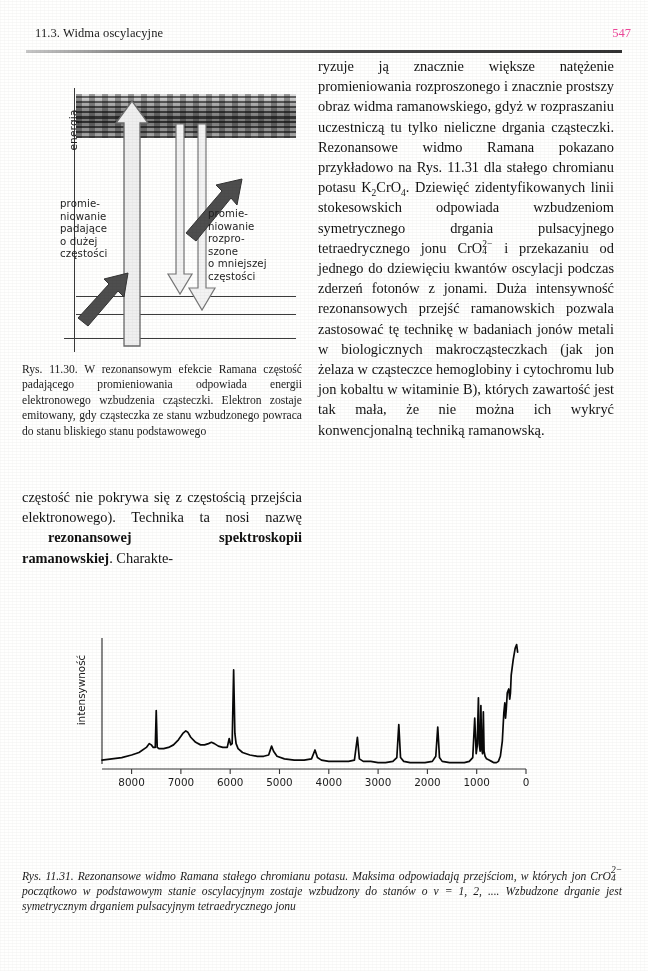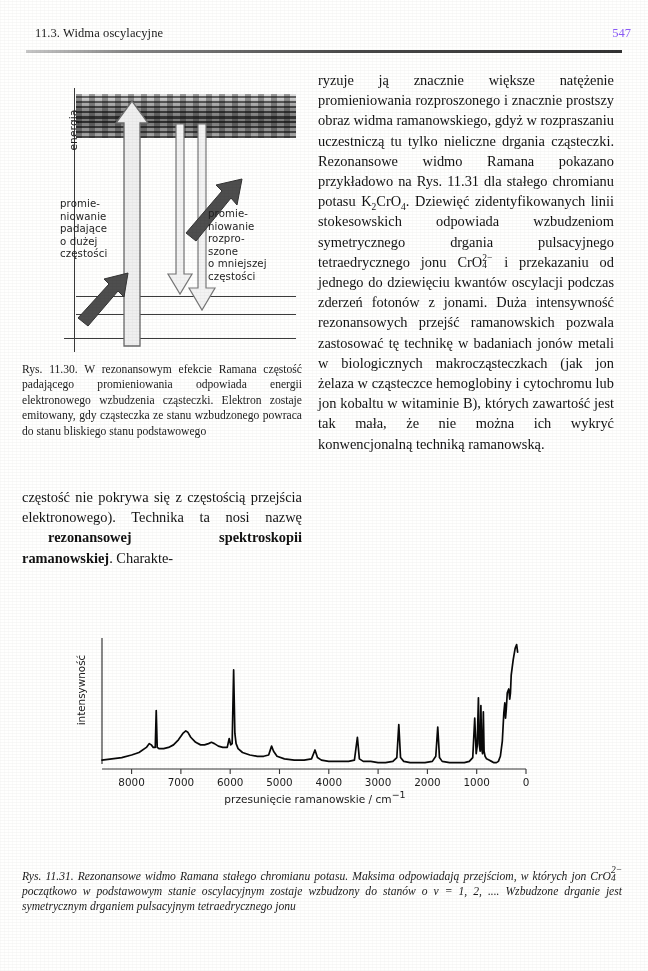--- a/index.html
+++ b/index.html
@@ -43,35 +43,35 @@
     justify-content: space-between;
     margin-left: 9px;
   }
   .header-title {
     font-size: 12.5px;
     letter-spacing: .1px;
     color: #1d1d1d;
   }
   .header-page {
     font-size: 12.5px;
-    color: #8b5cf6;
+    color: #ec4899;
   }
   .header-rule {
     position: absolute;
     left: 26px;
     top: 50px;
     width: 596px;
     height: 3px;
     background: linear-gradient(90deg,#bdbdbd 0%, #6e6e6e 18%, #2a2a2a 55%, #111 100%);
     opacity: .85;
   }
   .col-right {
     position: absolute;
     left: 318px;
-    top: 70px;
+    top: 56px;
     width: 296px;
   }
   .body-text {
     font-size: 14.4px;
     line-height: 20.2px;
     text-align: justify;
     text-justify: inter-word;
     color: #151515;
     hyphens: manual;
   }
@@ -313,20 +313,19 @@
         <line x1="367.3953488372093" y1="133" x2="367.3953488372093" y2="138" stroke="#3a3a3a" stroke-width="1.1"></line>
         <text x="367.3953488372093" y="150" text-anchor="middle" class="tick-text">2000</text>
         <line x1="416.69767441860466" y1="133" x2="416.69767441860466" y2="138" stroke="#3a3a3a" stroke-width="1.1"></line>
         <text x="416.69767441860466" y="150" text-anchor="middle" class="tick-text">1000</text>
         <line x1="466" y1="133" x2="466" y2="138" stroke="#3a3a3a" stroke-width="1.1"></line>
         <text x="466" y="150" text-anchor="middle" class="tick-text">0</text>
       </g>
     <path id="spectrum-path" fill="none" stroke="#0b0b0b" stroke-width="1.7" stroke-linejoin="round" stroke-linecap="round" d="M42.00,124.11 L51.86,122.84 L61.72,121.57 L71.58,119.03 L78.98,116.49 L86.37,111.41 L89.33,107.60 L91.30,108.87 L93.27,111.41 L95.25,111.41 L96.23,74.58 L97.22,111.41 L99.19,112.68 L103.63,112.68 L108.56,111.41 L113.49,108.87 L118.42,103.79 L122.86,97.44 L125.81,94.90 L127.79,96.17 L130.74,101.25 L135.67,106.33 L140.60,108.87 L144.55,108.87 L148.49,107.60 L151.45,106.33 L154.41,107.60 L158.35,110.14 L162.79,111.41 L167.23,111.41 L169.20,102.52 L170.68,108.87 L172.16,107.60 L173.64,33.94 L174.87,97.44 L176.10,107.60 L178.07,112.68 L182.51,116.49 L189.91,119.03 L197.30,120.30 L203.71,120.30 L208.64,119.03 L211.60,110.14 L213.57,115.22 L217.02,120.30 L224.42,122.84 L234.28,124.11 L244.14,124.11 L251.53,122.84 L254.99,113.95 L257.45,121.57 L261.40,124.11 L268.79,125.38 L278.65,125.38 L288.51,125.38 L294.43,124.11 L297.39,101.25 L299.36,122.84 L303.30,125.38 L310.70,125.38 L318.09,126.65 L325.49,126.65 L332.88,125.38 L336.83,121.57 L338.80,88.55 L340.53,121.57 L343.73,125.38 L350.14,126.65 L357.53,126.65 L364.93,126.65 L372.33,125.38 L375.78,120.30 L377.75,91.09 L379.47,121.57 L382.19,125.38 L389.58,126.65 L396.98,126.65 L404.37,126.65 L409.30,125.38 L412.75,121.57 L414.73,82.20 L416.20,117.76 L417.19,110.14 L418.42,61.88 L419.16,107.60 L420.15,115.22 L420.89,69.50 L421.63,112.68 L422.61,117.76 L423.35,75.85 L424.09,115.22 L425.08,120.30 L426.56,122.84 L429.02,124.11 L431.49,125.38 L433.95,126.65 L436.42,126.65 L438.39,125.38 L440.36,120.30 L442.33,105.06 L443.81,77.12 L444.80,66.96 L445.54,82.20 L446.28,73.31 L447.27,56.80 L448.74,52.99 L449.73,63.15 L450.47,56.80 L451.21,39.02 L453.18,23.78 L455.15,12.35 L456.63,8.54 L457.62,16.16"></path>
   </svg>
 
-  <div class="xlabel"><span>przesunięcie ramanowskie / cm</span><sup>−1</sup></div>
 </div>
 
 <div class="cap31">
   <div class="caption"><span>Rys. 11.31. Rezonansowe widmo Ramana stałego chromianu potasu. Maksima odpowiadają przejściom, w których jon CrO</span><span class="stack"><span class="up">2−</span><span class="dn">4</span></span><span> początkowo w podstawowym stanie oscylacyjnym zostaje wzbudzony do stanów o v = 1, 2, .... Wzbudzone drganie jest symetrycznym drganiem pulsacyjnym tetraedrycznego jonu</span></div>
 </div>
 
 <div class="scan-noise"></div>
 
 </body></html>

